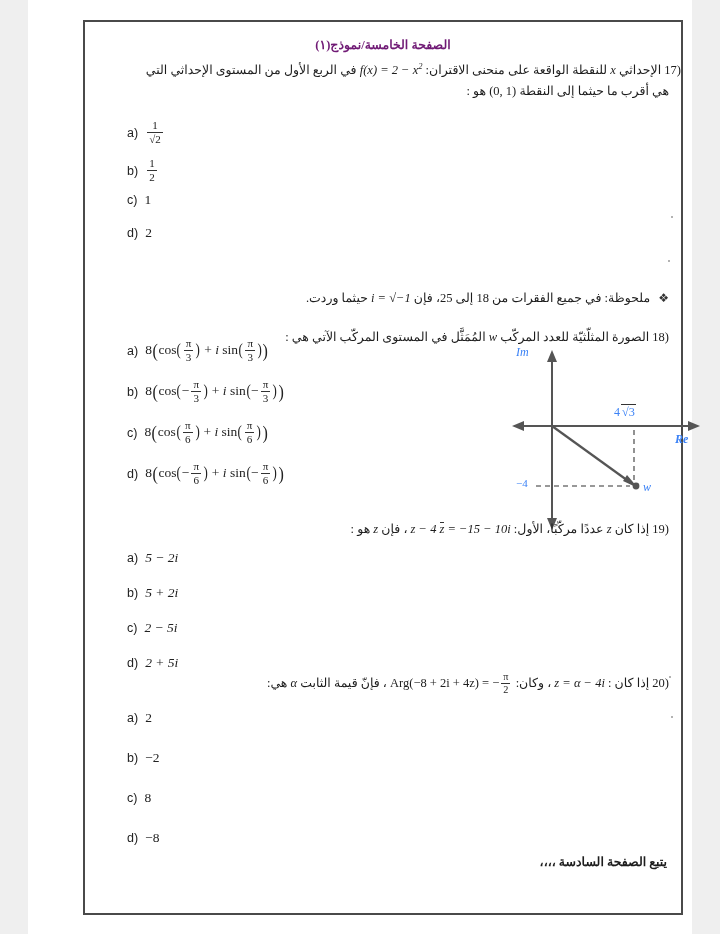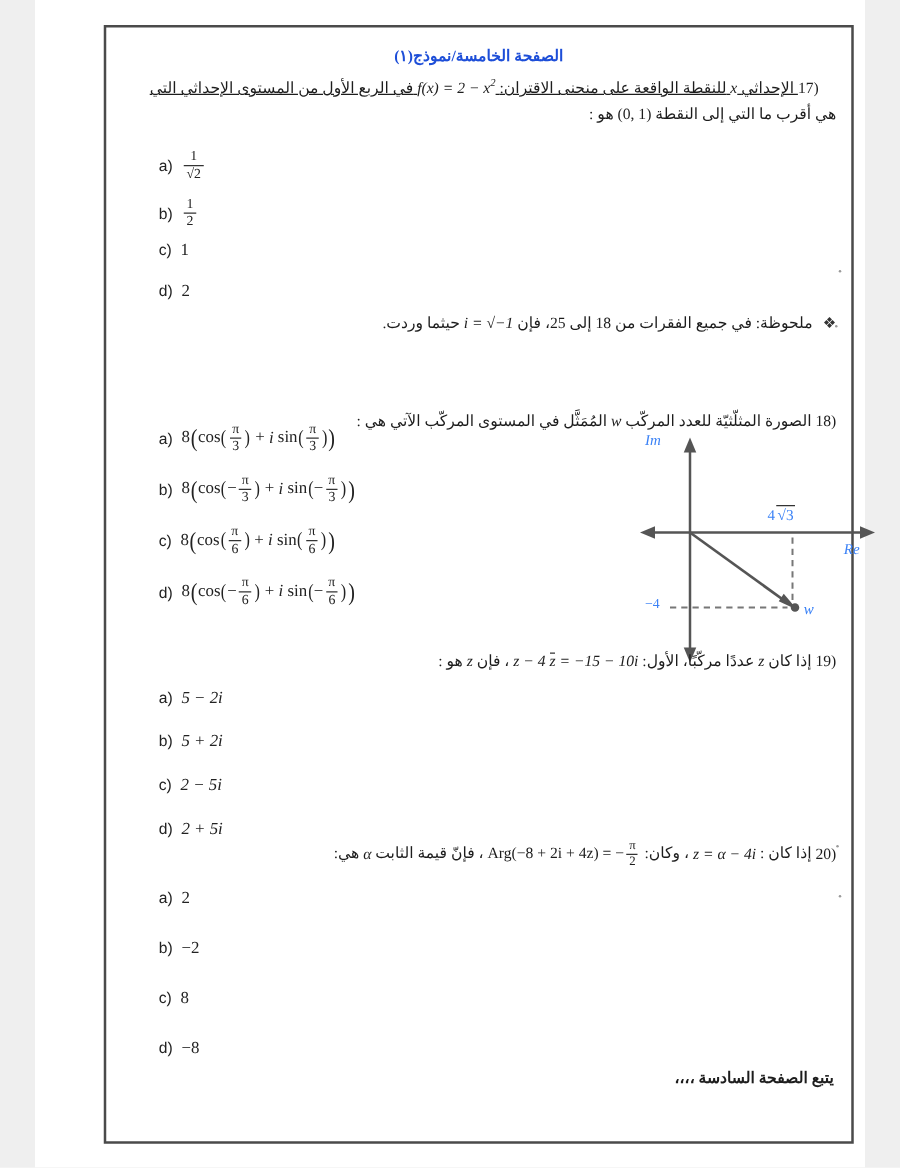--- a/index.html
+++ b/index.html
@@ -42,21 +42,21 @@
     border-radius: 50%;
   }
   .page-header {
     position: absolute;
     top: 15px;
     left: 0;
     right: 0;
     text-align: center;
     font-size: 12.5px;
     font-weight: bold;
-    color: #1d4ed8;
+    color: #701a75;
     font-family: "Liberation Serif", "DejaVu Serif", serif;
   }
 
   .qline {
     position: absolute;
     font-size: 12.5px;
     color: #1d1d1d;
     direction: rtl;
     text-align: right;
     line-height: 1.5;
@@ -141,20 +141,21 @@
     line-height: 1;
   }
 
   
   .note {
     position: absolute;
     font-size: 12.5px;
     direction: rtl;
     white-space: nowrap;
     color: #1d1d1d;
+    margin-top: 40px;
   }
   .bullet-diamond {
     display: inline-block;
     font-size: 12px;
     color: #333;
     margin-left: 5px;
   }
 
   
   .footer {
@@ -183,31 +184,31 @@
   }
 </style>
 </head>
 <body>
 
 <div id="paper">
   <div id="frame">
 
     <div class="page-header">الصفحة الخامسة/نموذج(١)</div>
 
-    <div class="qline" style="top:38px; right:26px; width:576px;text-decoration:underline;">
+    <div class="qline" style="top:38px; right:0; width:576px;">
       <span class="mathu">17)</span>
       <span>الإحداثي</span>
       <span class="mathi">x</span>
       <span>للنقطة الواقعة على منحنى الاقتران:</span>
       <span class="mathi"><span>f(x) = 2 − x</span><sup class="pw">2</sup></span>
       <span>في الربع الأول من المستوى الإحداثي التي</span>
     </div>
 
     <div class="qline" style="top:60px; right:12px; width:576px;">
-      <span>هي أقرب ما التي إلى النقطة</span>
+      <span>هي أقرب ما حيثما إلى النقطة</span>
       <span class="mathu">(0, 1)</span>
       <span>هو :</span>
     </div>
 
     <div class="opt" style="top:98px; left:42px;">
       <span class="lab">a)</span>
       <span class="val">
         <span class="frac">
           <span class="num">1</span>
           <span class="den">√2</span>
@@ -308,21 +309,21 @@
 
         <line x1="42" y1="82" x2="121" y2="139" stroke="#555" stroke-width="2.2"></line>
         <polygon points="128,144 113,137 117,131" fill="#555"></polygon>
 
         <line x1="124" y1="86" x2="124" y2="138" stroke="#777" stroke-width="1.6" stroke-dasharray="5,4"></line>
         <line x1="26" y1="142" x2="120" y2="142" stroke="#777" stroke-width="1.6" stroke-dasharray="5,4"></line>
 
         <circle cx="126" cy="142" r="3.4" fill="#555"></circle>
       </svg>
       <span class="dg-label" style="left:6px; top:1px;">Im</span>
-      <span class="dg-label" style="left:165px; top:88px;">Re</span>
+      <span class="dg-label" style="left:165px; top:88px;font-weight:bold;">Re</span>
       <span class="dg-label" style="left:133px; top:136px;">w</span>
       <span class="dg-label" style="left:104px; top:60px; font-style:normal;">4<span class="sqrt radsign">√3</span></span>
       <span class="dg-label" style="left:6px; top:133px; font-style:normal; font-size:11px;">−4</span>
     </div>
 
     <div class="qline" style="top:498px; right:12px; width:576px;">
       <span class="mathu">19)</span>
       <span>إذا كان</span>
       <span class="mathi">z</span>
       <span>عددًا مركّبًا، الأول:</span>

